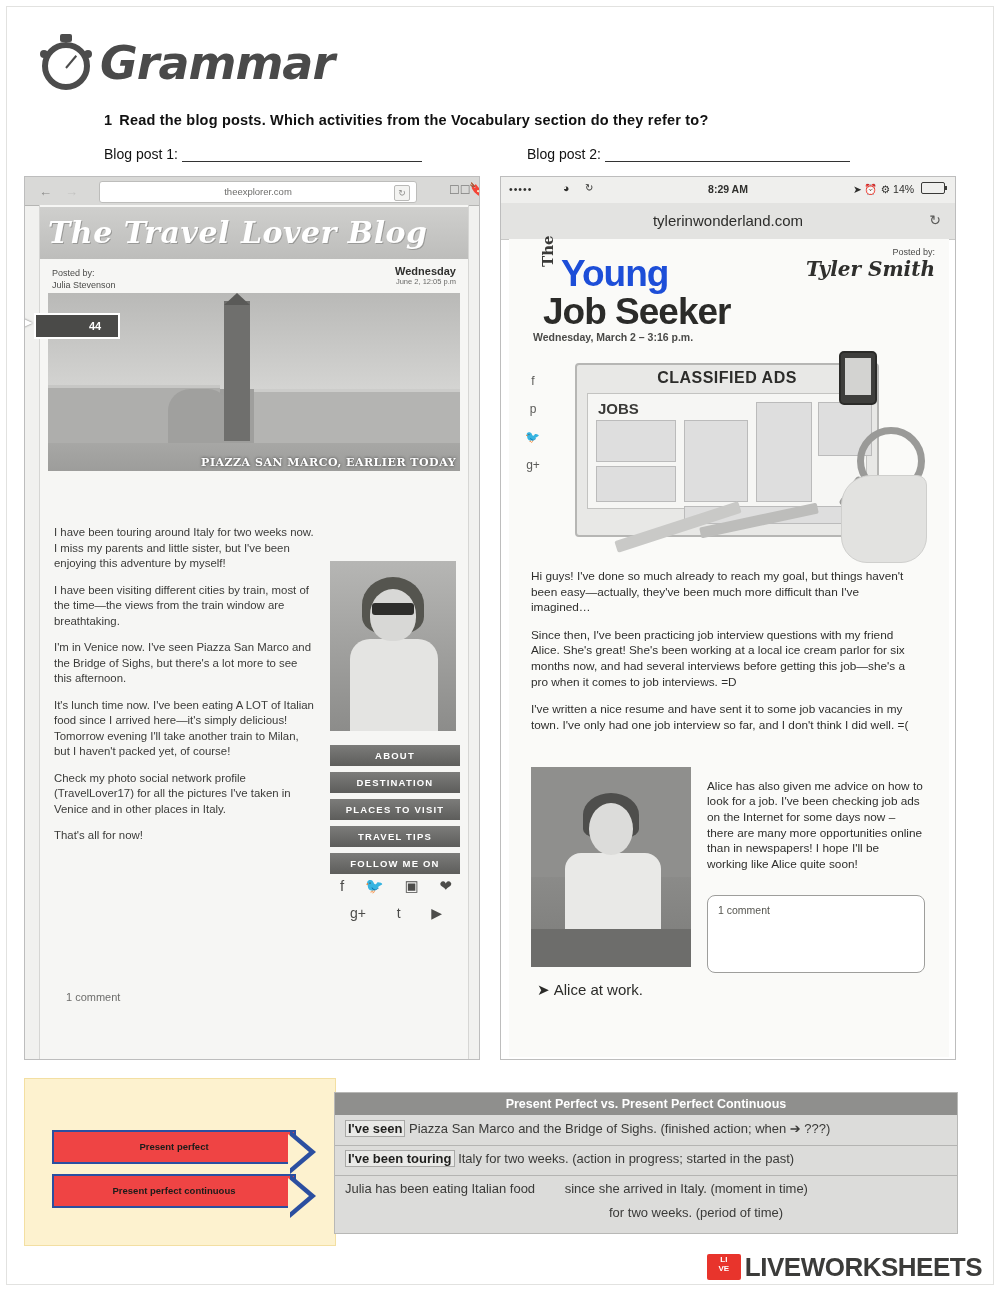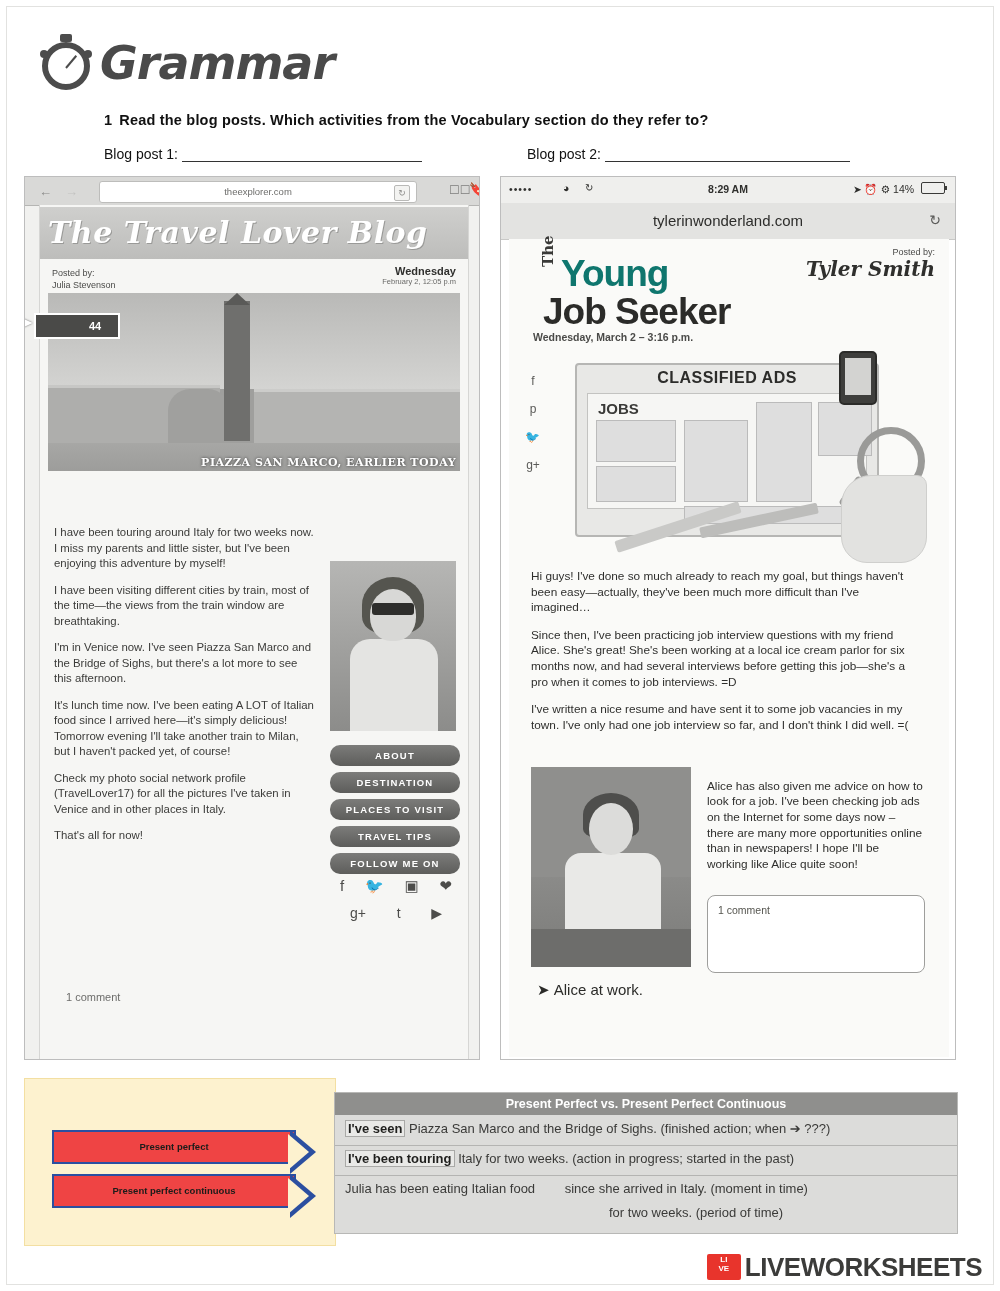--- a/index.html
+++ b/index.html
@@ -161,21 +161,21 @@
   .sp-body{position:absolute;left:20px;top:78px;width:88px;height:92px;background:#e4e4e2;border-radius:20px 20px 0 0;}
   .sp-glass{position:absolute;left:42px;top:42px;width:42px;height:12px;background:#2e2e2c;border-radius:3px;}
 
   .menu{
     position:absolute;left:290px;top:540px;width:130px;
   }
   .menu-item{
     height:21px;margin-bottom:6px;
     background:linear-gradient(#7c7c7a,#5d5d5b);
     color:#fff;font-size:9.5px;font-weight:bold;letter-spacing:1.2px;
-    text-align:center;line-height:21px;border-radius:10px;
+    text-align:center;line-height:21px;border-radius:0;
   }
   .social-row{
     position:absolute;left:300px;top:672px;width:112px;
     display:flex;justify-content:space-between;color:#4c4c4a;font-size:15px;
   }
   .social-row2{
     position:absolute;left:310px;top:700px;width:92px;
     display:flex;justify-content:space-between;color:#4c4c4a;font-size:14px;
   }
 
@@ -215,21 +215,21 @@
   }
   .jsk{
     position:absolute;left:30px;top:14px;width:300px;
   }
   .jsk-the{
     position:absolute;left:0;top:14px;font-family:"DejaVu Serif", serif;
     font-weight:bold;font-size:15px;color:#3a3a38;
     transform:rotate(-90deg);transform-origin:left top;
   }
   .jsk-l1{
-    position:absolute;left:22px;top:0;font-size:37px;font-weight:bold;color:#0f766e;
+    position:absolute;left:22px;top:0;font-size:37px;font-weight:bold;color:#1d4ed8;
     letter-spacing:-1px;
   }
   .jsk-l2{
     position:absolute;left:4px;top:38px;font-size:37px;font-weight:bold;color:#2b2b29;
     letter-spacing:-1px;
   }
   .jsk-date{
     position:absolute;left:24px;top:92px;font-size:10.5px;color:#4a4a48;font-weight:bold;
   }
   .posted-right{
@@ -416,21 +416,21 @@
     <div class="lc-body">
       <div class="blog-titlebar"></div>
       <div class="blog-title">The Travel Lover Blog</div>
 
       <div class="posted-by">
         <span>Posted by:</span><br>
         <span>Julia Stevenson</span>
       </div>
       <div class="posted-date">
         <div class="pd-day">Wednesday</div>
-        <div class="pd-time">February 2, 12:05 p.m</div>
+        <div class="pd-time">June 2, 12:05 p.m</div>
       </div>
 
       <div class="hero">
         <div class="hero-sky"></div>
         <div class="hero-plaza"></div>
         <div class="bldg-l"></div>
         <div class="bldg-r"></div>
         <div class="basilica"></div>
         <div class="campanile"></div>
         <div class="campanile-top"></div>

